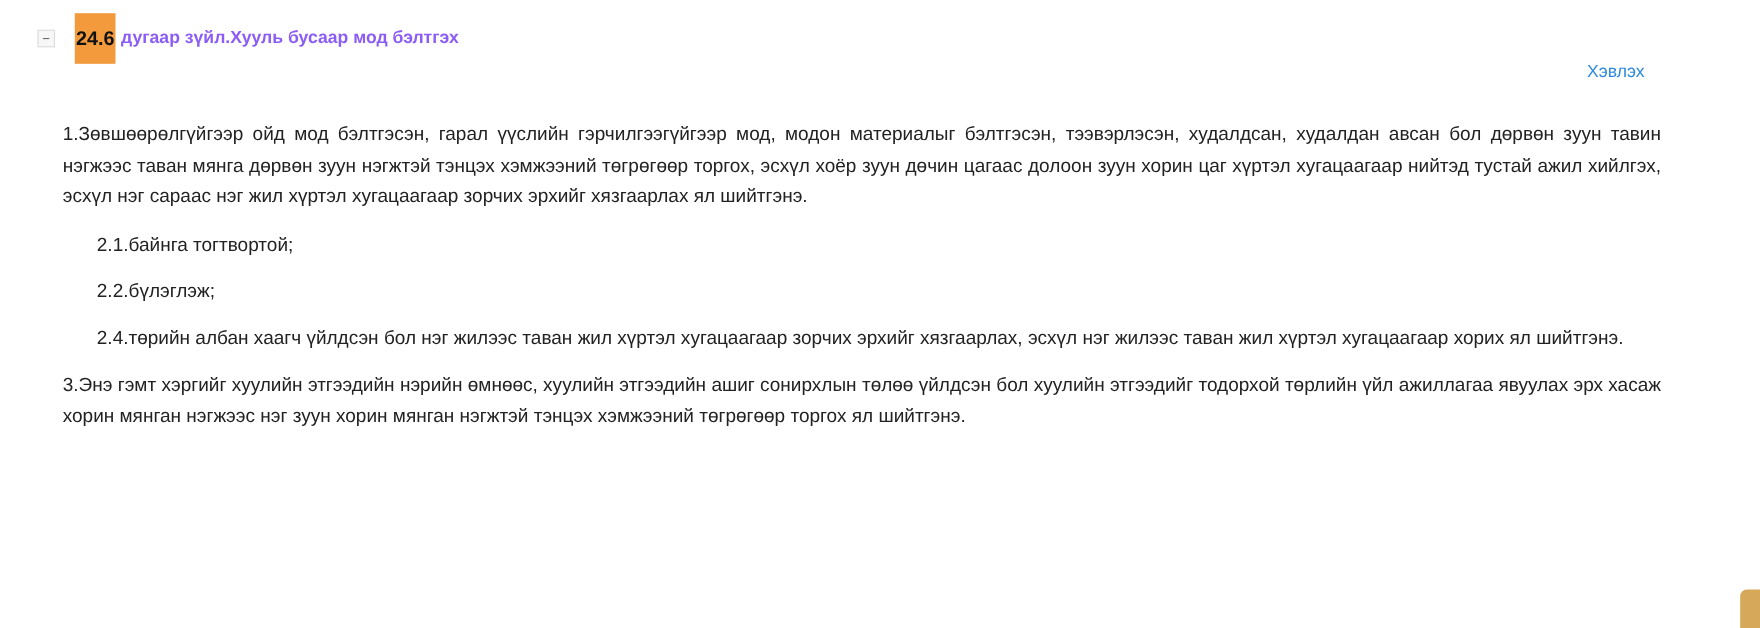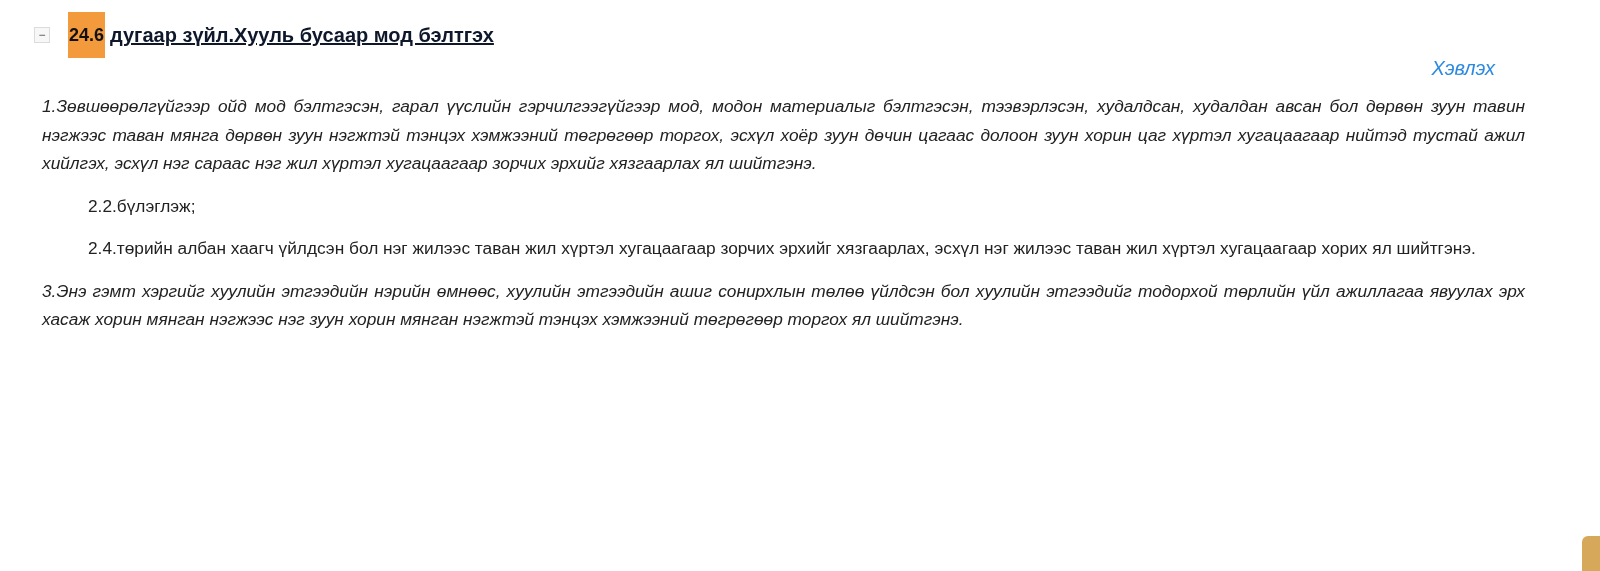--- a/index.html
+++ b/index.html
@@ -14,31 +14,31 @@
     .collapse-btn {
       width: 16px; height: 16px; border: 1px solid #dcdcdc; background: #f7f7f7;
       box-sizing: border-box; display: flex; align-items: center; justify-content: center;
       font-size: 12px; line-height: 1; color: #555; cursor: pointer;
     }
     .article-num {
       margin-left: 18px; background: #f39a3c; color: #111; font-weight: bold;
       font-size: 18px; padding: 12px 1px; line-height: 22px;
     }
     .article-title {
-      margin-left: 5px; color: #0f172a; font-weight: bold; font-size: 20px; line-height: 22px; text-decoration: underline;
+      margin-left: 5px; color: #8b5cf6; font-weight: bold; font-size: 16px; line-height: 22px;
     }
     .print-link {
-      position: absolute; right: 105px; top: 57px; font-size: 20px;
-      color: #2d8ae0; text-decoration: none; cursor: pointer; font-style: italic;
+      position: absolute; right: 105px; top: 57px; font-size: 16px;
+      color: #2d8ae0; text-decoration: none; cursor: pointer;
     }
     .content {
       position: absolute; left: 42px; top: 92px; width: 1483px;
       font-size: 17.3px; line-height: 28.5px;
     }
-    .para { margin: 0; text-align: justify; font-style: italic; }
+    .para { margin: 15px; text-align: justify; }
     .amend {
       display: block; margin-left: 46px; color: #1f5fd0; font-style: italic;
       text-decoration: underline; cursor: pointer;
     }
     .p2 { margin-top: 28px; }
     .sub { margin: 14px 0 0 46px; text-align: justify; }
     .p3 { margin-top: 14px; }
     .float-btn {
       position: absolute; right: 0; top: 536px; width: 18px; height: 40px;
       background: #d6a95a; border-radius: 6px 0 0 0;
@@ -53,19 +53,20 @@
   </div>
   <span class="article-num">24.6</span>
   <span class="article-title">дугаар зүйл.Хууль бусаар мод бэлтгэх</span>
 </div>
 
 <a class="print-link">Хэвлэх</a>
 
 <div class="content">
   <p class="para">1.Зөвшөөрөлгүйгээр ойд мод бэлтгэсэн, гарал үүслийн гэрчилгээгүйгээр мод, модон материалыг бэлтгэсэн, тээвэрлэсэн, худалдсан, худалдан авсан бол дөрвөн зуун тавин нэгжээс таван мянга дөрвөн зуун нэгжтэй тэнцэх хэмжээний төгрөгөөр торгох, эсхүл хоёр зуун дөчин цагаас долоон зуун хорин цаг хүртэл хугацаагаар нийтэд тустай ажил хийлгэх, эсхүл нэг сараас нэг жил хүртэл хугацаагаар зорчих эрхийг хязгаарлах ял шийтгэнэ.</p>
 
+  <p class="sub">2.1.байнга тогтвортой;</p>
   <p class="sub">2.2.бүлэглэж;</p>
   <p class="sub">2.4.төрийн албан хаагч үйлдсэн бол нэг жилээс таван жил хүртэл хугацаагаар зорчих эрхийг хязгаарлах, эсхүл нэг жилээс таван жил хүртэл хугацаагаар хорих ял шийтгэнэ.</p>
 
   <p class="para p3">3.Энэ гэмт хэргийг хуулийн этгээдийн нэрийн өмнөөс, хуулийн этгээдийн ашиг сонирхлын төлөө үйлдсэн бол хуулийн этгээдийг тодорхой төрлийн үйл ажиллагаа явуулах эрх хасаж хорин мянган нэгжээс нэг зуун хорин мянган нэгжтэй тэнцэх хэмжээний төгрөгөөр торгох ял шийтгэнэ.</p>
 </div>
 
 <div class="float-btn"></div>
 
 </body></html>

